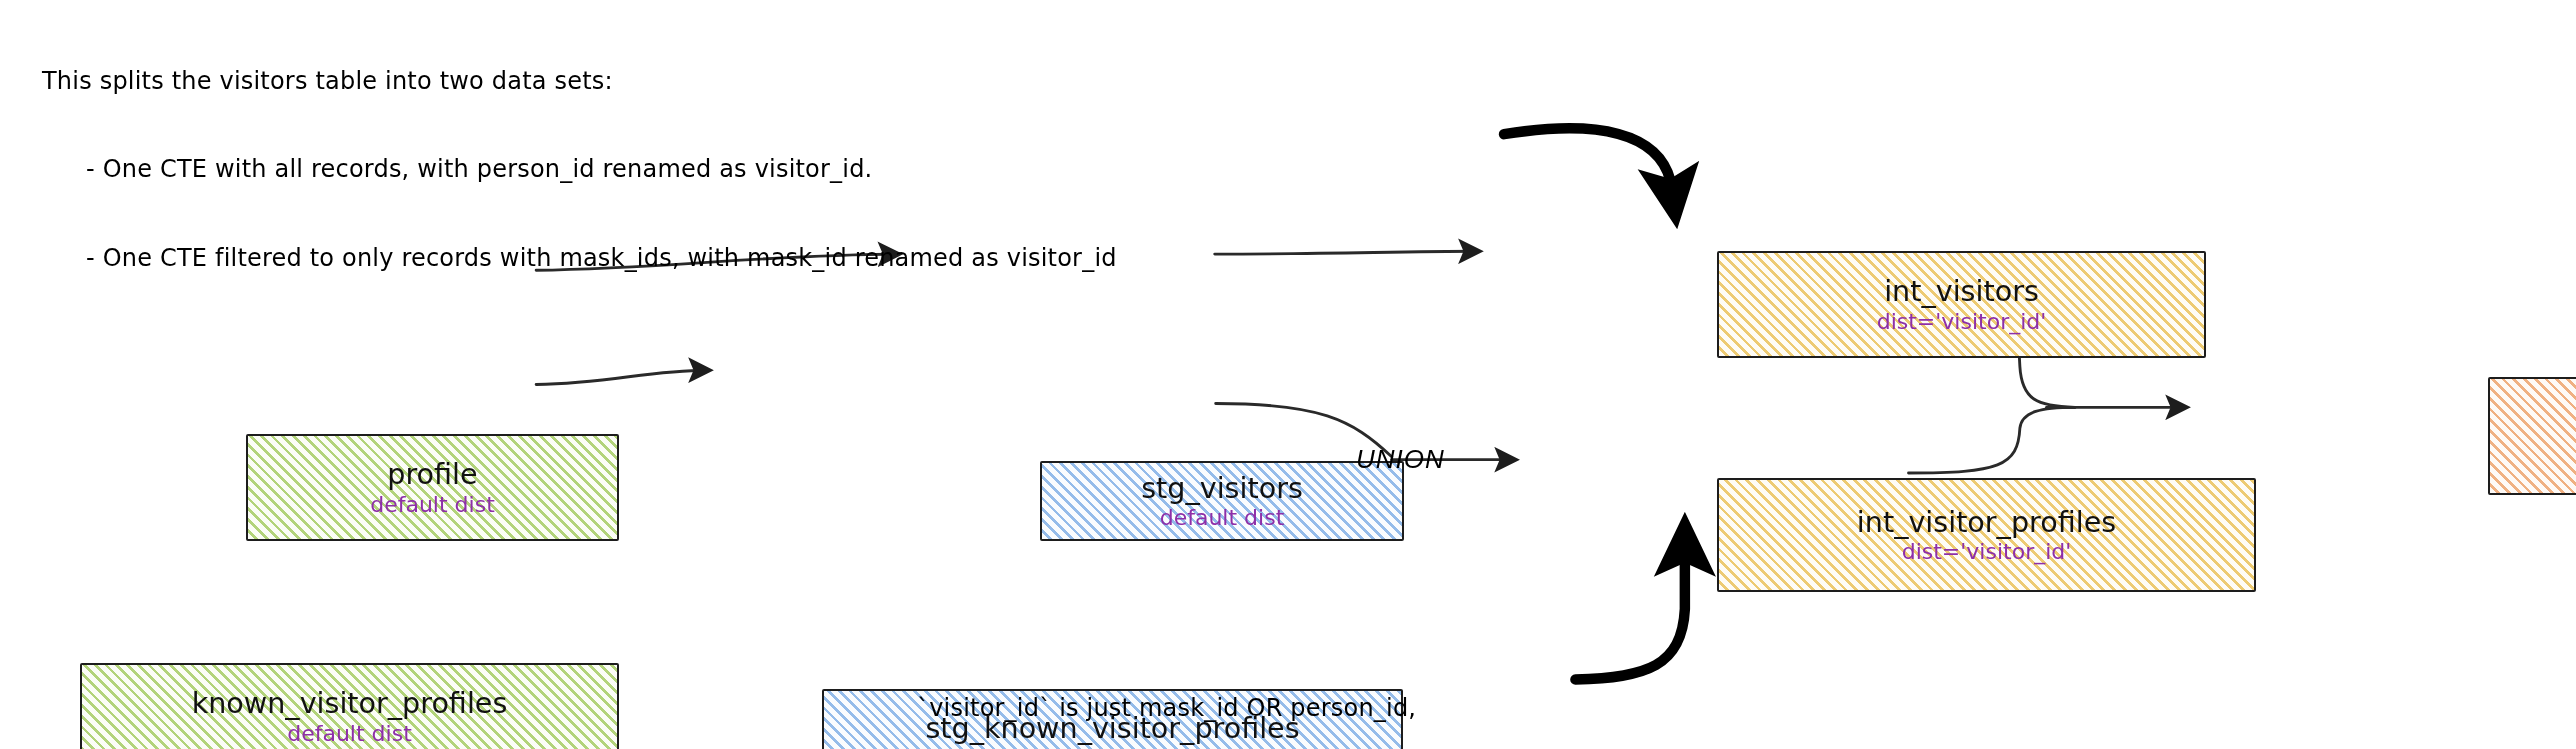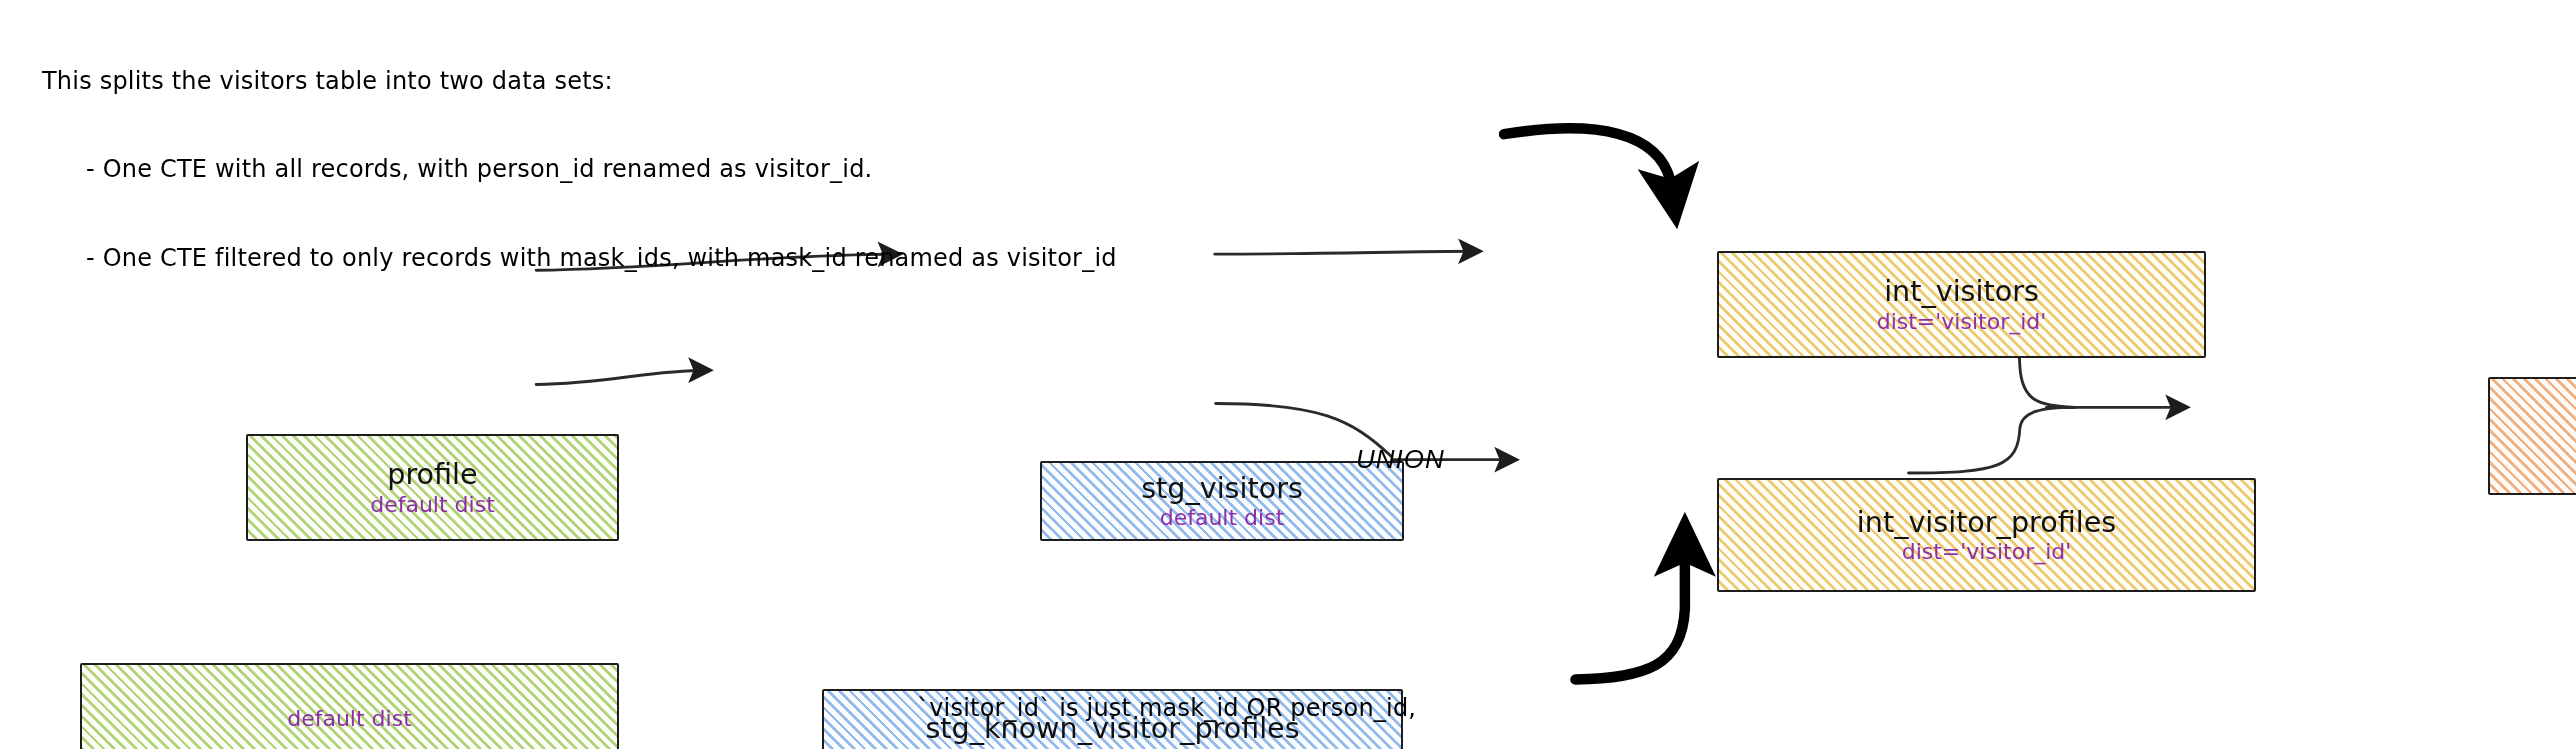--- a/index.html
+++ b/index.html
@@ -160,20 +160,21 @@
     <path marker-end="url(#ah-fat)" d="M 1655 714 C 1730 712, 1767 700, 1770 640 L 1770 567"></path>
   </g>
 </svg>
 
 <div id="nodes">
     <div class="node fill-green" style="left: 246px; top: 434px; width: 373px; height: 107px;">
       <div class="title">profile</div>
       <div class="sub" style="color: rgb(142, 47, 168);">default dist</div>
     </div>
     <div class="node fill-green" style="left: 80px; top: 663px; width: 539px; height: 107px;">
+      <div class="title">known_visitor_profiles</div>
       <div class="sub" style="color: rgb(142, 47, 168);">default dist</div>
     </div>
     <div class="node fill-blue" style="left: 1040px; top: 461px; width: 364px; height: 80px;">
       <div class="title">stg_visitors</div>
       <div class="sub" style="color: rgb(142, 47, 168);">default dist</div>
     </div>
     <div class="node fill-blue" style="left: 822px; top: 689px; width: 581px; height: 105px;">
       <div class="title">stg_known_visitor_profiles</div>
       <div class="sub" style="color: rgb(142, 47, 168);">default dist</div>
     </div>

